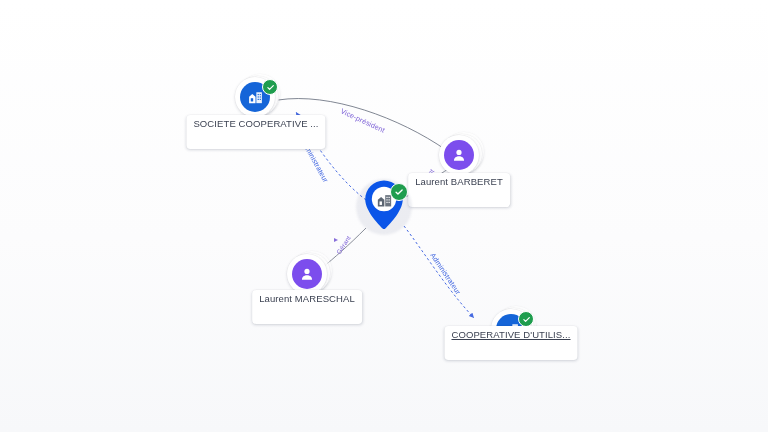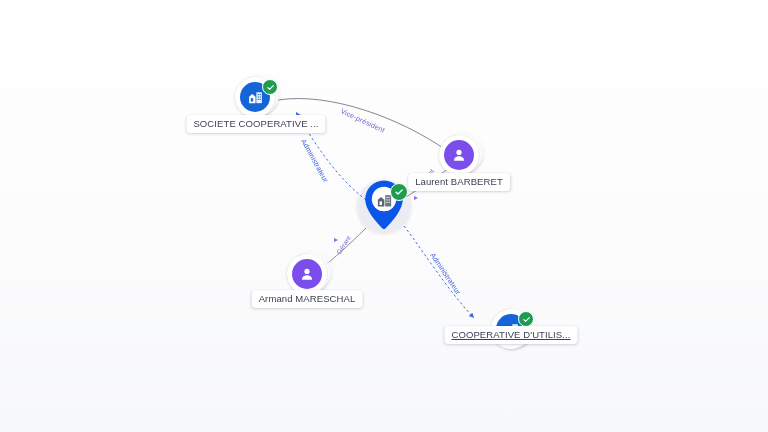--- a/index.html
+++ b/index.html
@@ -84,21 +84,21 @@
   }
 
   
   .label{
     position:absolute;
     transform:translate(-50%,0);
     background:#ffffff;
     color:#3c4252;
     font-size:9.5px;
     letter-spacing:.1px;
-    padding:3px 7px 3px 7px;
+    padding:3px 7px 19px 7px;
     border-radius:4px;
     white-space:nowrap;
     box-shadow:0 1px 3px rgba(30,40,70,.18), 0 0 0 .5px rgba(0,0,0,.03);
     line-height:12px;
   }
   .label.selected{
     background:#1659e8;
     color:#ffffff;
     font-size:9.3px;
     border-radius:5px;
@@ -209,21 +209,21 @@
       <div class="card c2"></div>
       <div class="card c1"></div>
       <div class="disc person">
         <svg width="16" height="16" viewBox="0 0 24 24" fill="#ffffff">
           <circle cx="12" cy="8.2" r="3.9"></circle>
           <path d="M4.4 20.5c0-4.3 3.5-6.6 7.6-6.6s7.6 2.3 7.6 6.6H4.4z"></path>
         </svg>
       </div>
     </div>
   </div>
-  <div class="label" style="left:307px;top:290px;">Armand MARESCHAL</div>
+  <div class="label" style="left:307px;top:290px;">Laurent MARESCHAL</div>
 
   <div class="node" style="left:512px;top:330px;">
     <div class="stack">
       <div class="card c3"></div>
       <div class="card c2"></div>
       <div class="card c1"></div>
       <div class="disc company">
         <svg width="17" height="17" viewBox="0 0 24 24" fill="none">
           <path d="M3 20h9v-9.2L7.5 7 3 10.8V20z" fill="#ffffff"></path>
           <path d="M13.2 20H21V4.6h-7.8V20z" fill="#ffffff" opacity=".92"></path>

